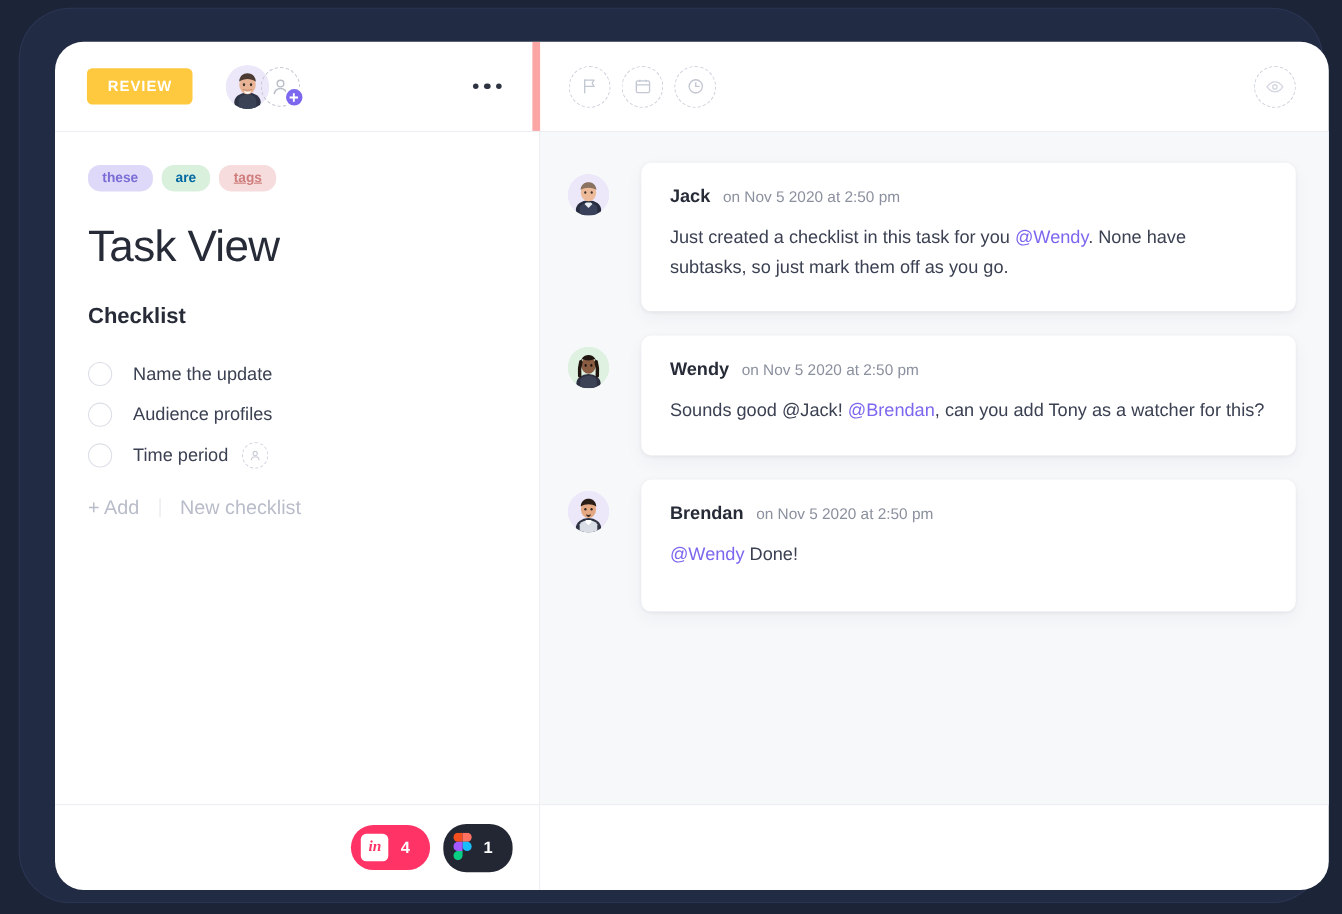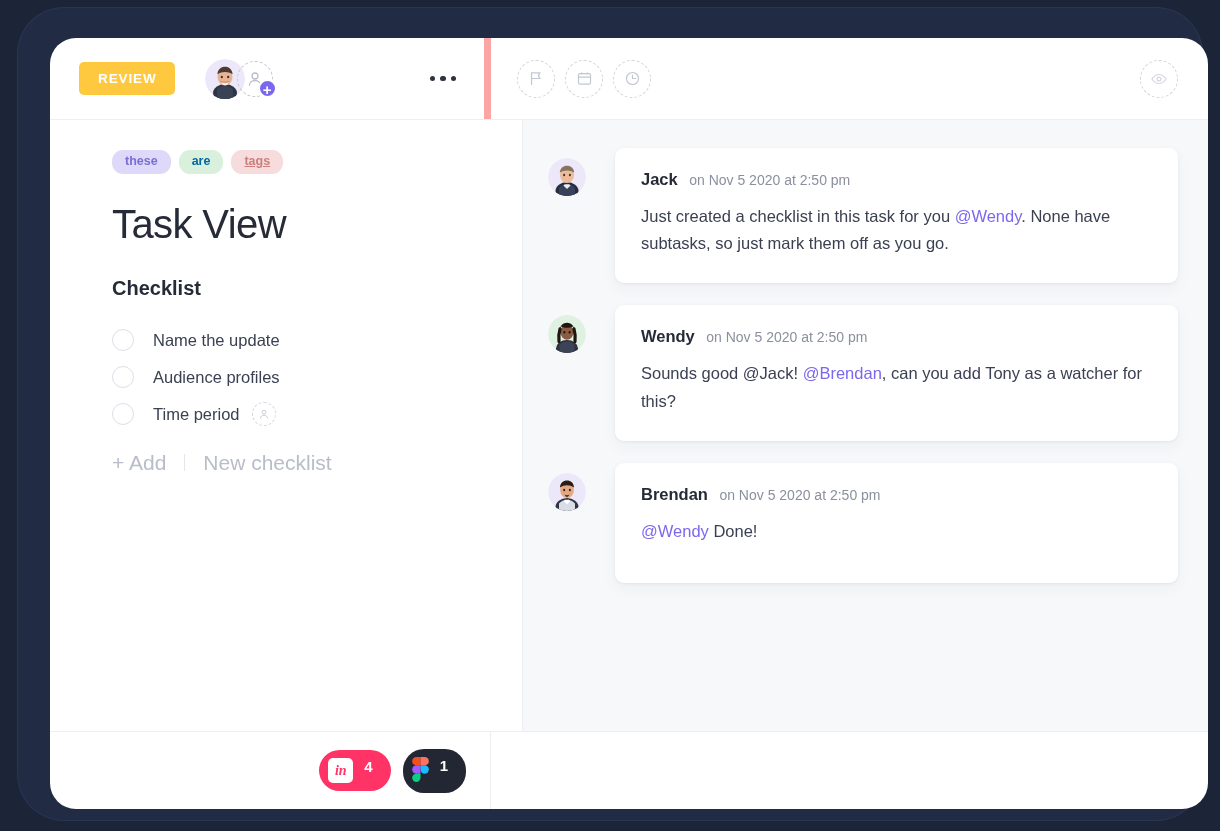--- a/index.html
+++ b/index.html
@@ -156,21 +156,20 @@
     background: transparent;
   }
   .dashed-btn.watcher { margin-left: auto; margin-right: 0; }
   .dashed-btn svg { display: block; }
 
   
   .content {
     flex: 1;
     display: flex;
     min-height: 0;
-    padding-left: 32px;
   }
 
   .left-panel {
     width: 441px;
     flex: 0 0 441px;
     background: #ffffff;
     border-right: 1px solid #eceef2;
     padding: 30px 30px 0 30px;
     overflow: hidden;
   }
@@ -238,21 +237,21 @@
     align-items: center;
     justify-content: center;
     cursor: pointer;
     background: transparent;
   }
 
   .checklist-actions {
     display: flex;
     align-items: center;
     margin-top: 18px;
-    font-size: 21px;
+    font-size: 18px;
     color: #b9bdc9;
   }
   .checklist-actions span { cursor: pointer; }
   .sep {
     width: 1px;
     height: 17px;
     background: #e3e6ec;
     margin: 0 18px;
   }
 
@@ -318,20 +317,21 @@
     flex: 0 0 441px;
     display: flex;
     align-items: center;
     justify-content: flex-end;
     padding-right: 24px;
     gap: 12px;
     border-right: 1px solid #eceef2;
   }
   .int-badge {
     display: flex;
+    align-items: center;
     gap: 11px;
     border-radius: 21px;
     padding: 8px 18px 8px 9px;
     cursor: pointer;
     border: none;
   }
   .int-badge .count { font-size: 15px; font-weight: bold; color: #fff; }
   .badge-invision { background: #ff3366; }
   .badge-figma { background: #232733; }
 

